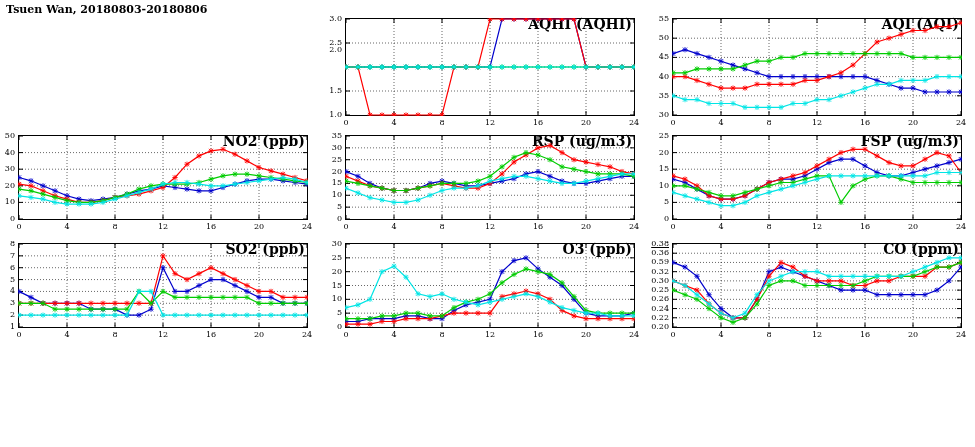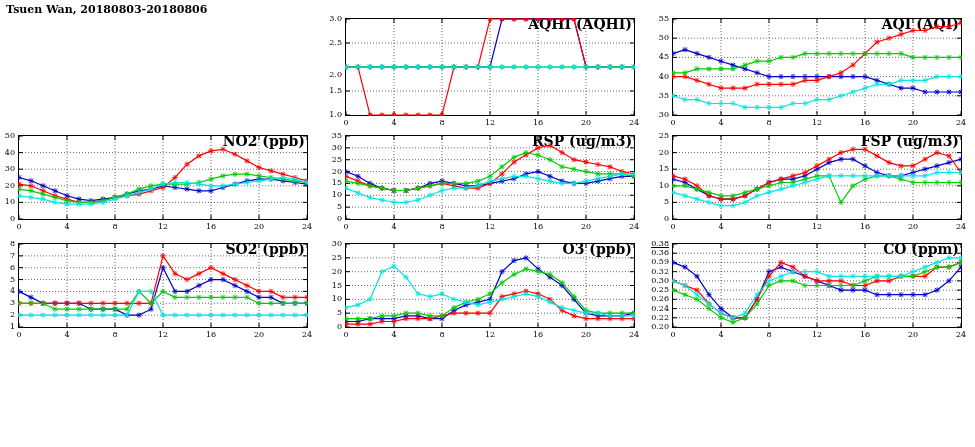--- a/index.html
+++ b/index.html
@@ -162,21 +162,21 @@
         </svg>
         <div class="xlab" style="left: -11px; top: 100px; width: 24px;">0</div>
         <div class="xlab" style="left: 37px; top: 100px; width: 24px;">4</div>
         <div class="xlab" style="left: 85px; top: 100px; width: 24px;">8</div>
         <div class="xlab" style="left: 133px; top: 100px; width: 24px;">12</div>
         <div class="xlab" style="left: 181px; top: 100px; width: 24px;">16</div>
         <div class="xlab" style="left: 229px; top: 100px; width: 24px;">20</div>
         <div class="xlab" style="left: 277px; top: 100px; width: 24px;">24</div>
         <div class="ylab" style="left: -36px; top: 92px; width: 33px;">1.0</div>
         <div class="ylab" style="left: -36px; top: 68px; width: 33px;">1.5</div>
-        <div class="ylab" style="left: -36px; top: 52px; width: 33px;">2.0</div>
+        <div class="ylab" style="left: -36px; top: 27px; width: 33px;">2.0</div>
         <div class="ylab" style="left: -36px; top: 20px; width: 33px;">2.5</div>
         <div class="ylab" style="left: -36px; top: -4px; width: 33px;">3.0</div>
       </div>
       <div class="panel" style="left: 672px; top: 18px; width: 290px; height: 98px;">
         <div class="plotbox" style="width: 290px; height: 98px;"></div>
         <div class="ptitle">AQI (AQI)</div>
         <svg width="290" height="98">
           <line x1="49" x2="49" y1="1" y2="97" stroke="#000" stroke-width="0.6" stroke-dasharray="1,2"></line>
           <line x1="97" x2="97" y1="1" y2="97" stroke="#000" stroke-width="0.6" stroke-dasharray="1,2"></line>
           <line x1="145" x2="145" y1="1" y2="97" stroke="#000" stroke-width="0.6" stroke-dasharray="1,2"></line>

